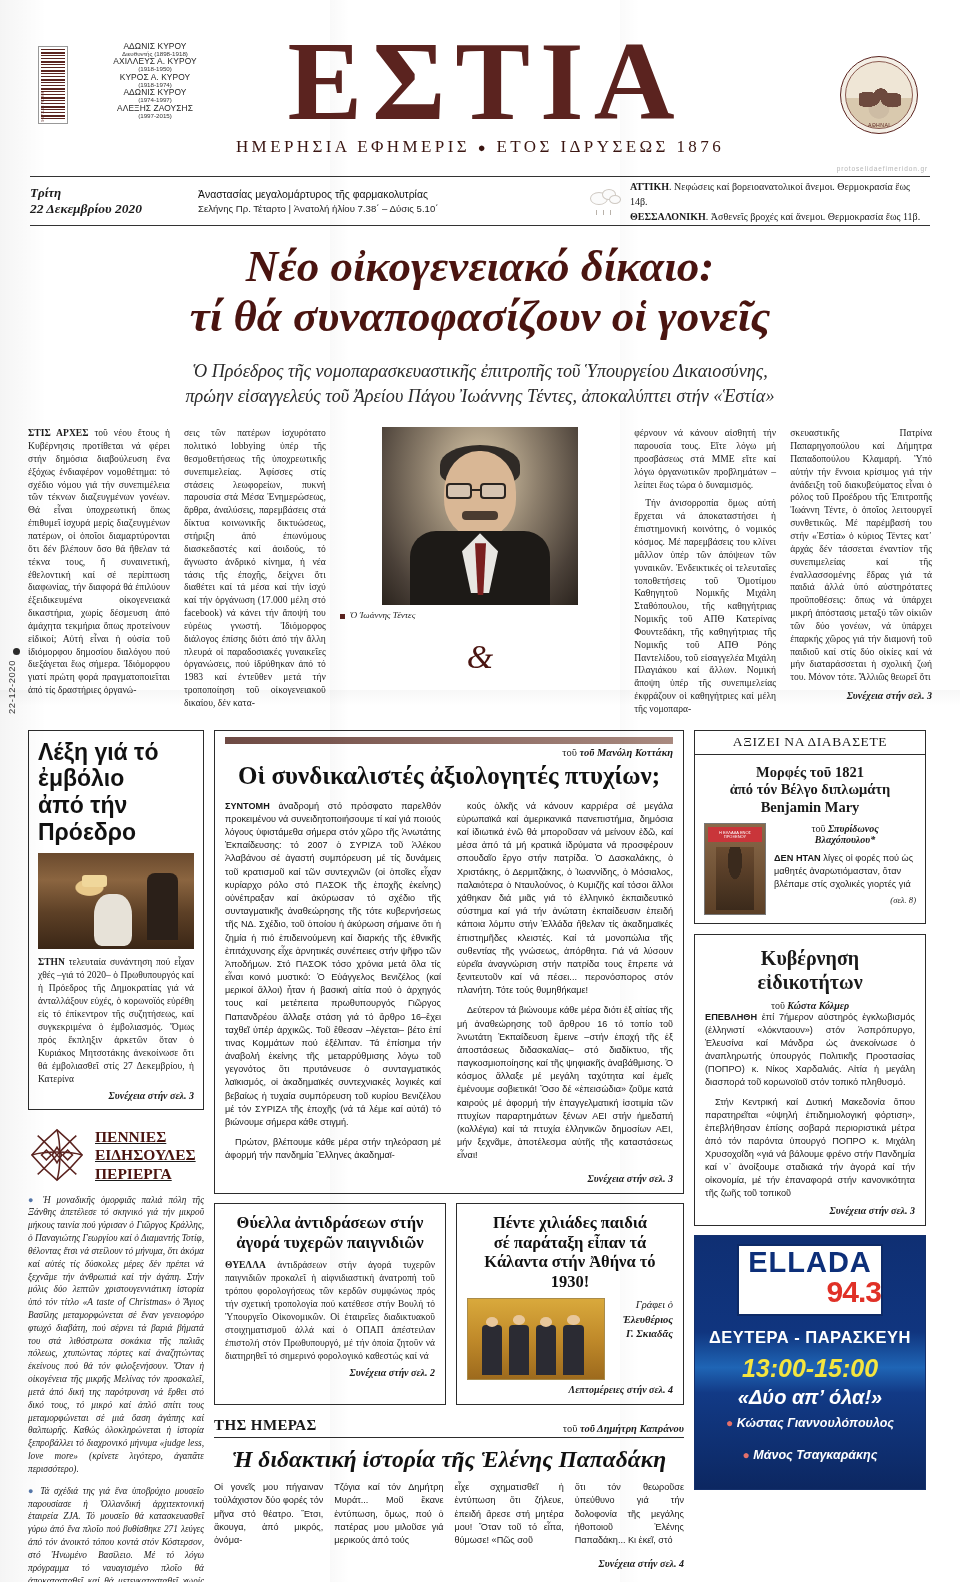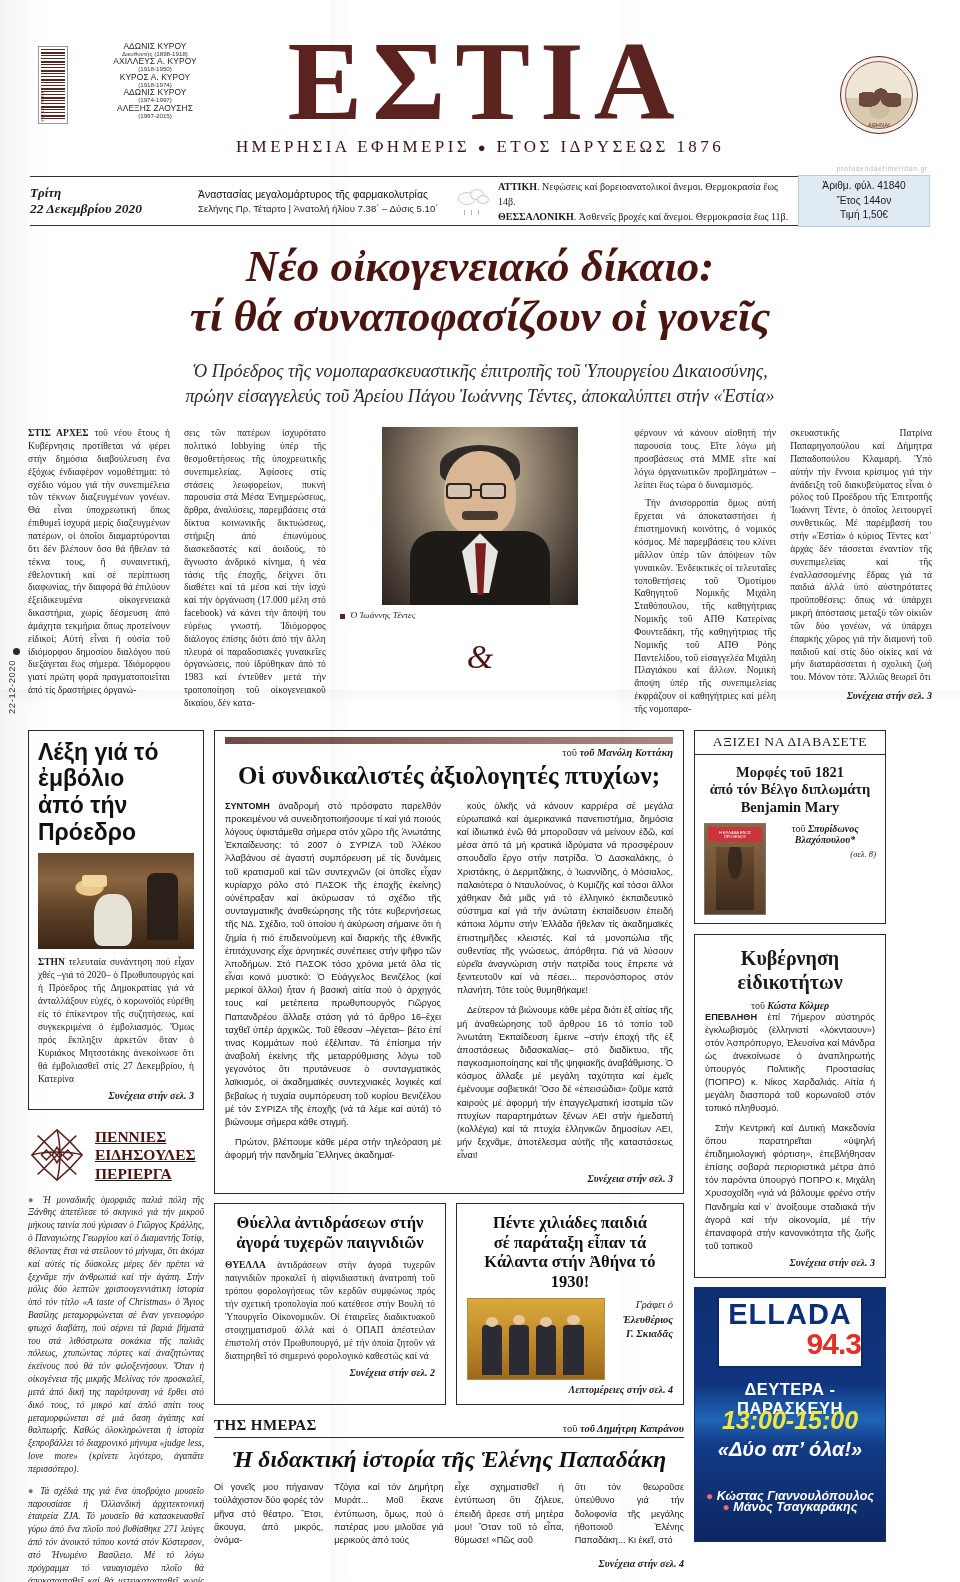--- a/index.html
+++ b/index.html
@@ -152,21 +152,21 @@
   .caption { margin-top:5px; font-family:"Liberation Serif",serif; font-style:italic; font-size:9px;
      text-align:left; padding-left:10px; position:relative;}
   .caption .sq { position:absolute; left:0; top:4px; width:5px; height:5px; background:#5b231f; }
   .amp { text-align:center; font-family:"Liberation Serif",serif; font-size:34px; color:#4a1410;
      margin-top:18px; font-style:italic;}
 
   
   .lower { margin:8px 28px 0; display:flex; gap:10px; align-items:flex-start; }
   .col-left { width:176px; }
   .col-mid { width:470px; }
-  .col-right { width:192px; }
+  .col-right { width:232px; }
 
   .boxed { border:1.2px solid #2c2c2c; padding:8px 9px; background:#fff; }
   .boxhead {
     font-family:Liberation Sans, sans-serif; font-weight:bold; font-size:23px; line-height:1.16;
     text-align:left; color:#111;
   }
   .thumb { width:100%; height:96px; margin:8px 0 7px; position:relative; overflow:hidden;}
   .thumb.t-vaccine {
     background:
       radial-gradient(ellipse at 33% 36%, #e9c98a 0 9%, transparent 10%),
@@ -259,21 +259,21 @@
   .radio .logo .fm { text-align:right; font-family:"Liberation Sans",sans-serif; font-weight:bold;
      font-size:30px; color:#e03127; letter-spacing:-1px; margin-top:-4px; }
   .radio .days { position:absolute; top:92px; left:0; right:0; text-align:center; color:#fff;
      font-family:"Liberation Sans",sans-serif; font-weight:bold; font-size:16.5px; letter-spacing:.5px;}
   .radio .time { position:absolute; top:118px; left:0; right:0; text-align:center; color:#f5e53f;
      font-family:"Liberation Sans",sans-serif; font-weight:bold; font-style:italic; font-size:25px;}
   .radio .show { position:absolute; top:150px; left:0; right:0; text-align:center; color:#fff;
      font-family:"Liberation Sans",sans-serif; font-weight:bold; font-style:italic; font-size:20px;}
   .radio .host { position:absolute; left:0; right:0; text-align:center; color:#fff;
      font-family:"Liberation Sans",sans-serif; font-weight:bold; font-style:italic; font-size:12.5px;}
-  .radio .host.h1 { top:201px;text-align:center; } .radio .host.h2 { top:212px; }
+  .radio .host.h1 { top:180px;text-align:center; } .radio .host.h2 { top:212px; }
   .radio .host .dot { color:#e4706a; font-size:12px; }
 
   .sidedate {
     position:absolute; left:6px; top:660px; writing-mode: vertical-rl; transform: rotate(180deg);
     font-family:"Liberation Sans",sans-serif; font-size:9.4px; color:#333; letter-spacing:.6px;
   }
   .sidedot { position:absolute; left:13px; top:648px; width:7px; height:7px; border-radius:50%; background:#2a2a2a;}
 </style>
 </head>
 <body>
@@ -343,25 +343,20 @@
         <div class="drop" style="left:15px;"></div>
         <div class="drop" style="left:22px;"></div>
       </div>
       <div class="ib-weather">
         <div class="w">
           <span class="wb">ΑΤΤΙΚΗ</span><span>. Νεφώσεις καί βορειοανατολικοί ἄνεμοι. Θερμοκρασία ἕως 14β.</span>
         </div>
         <div class="w">
           <span class="wb">ΘΕΣΣΑΛΟΝΙΚΗ</span><span>. Ἀσθενεῖς βροχές καί ἄνεμοι. Θερμοκρασία ἕως 11β.</span>
         </div>
-      </div>
-      <div class="ib-issue">
-        <div>Ἀριθμ. φύλ. 41840</div>
-        <div>Ἔτος 144ον</div>
-        <div>Τιμή 1,50€</div>
       </div>
     </div>
   </div>
 
   <div class="headline">
     <div class="hl">Νέο οἰκογενειακό δίκαιο:</div>
     <div class="hl">τί θά συναποφασίζουν οἱ γονεῖς</div>
   </div>
   <div class="subhead">
     <div>Ὁ Πρόεδρος τῆς νομοπαρασκευαστικῆς ἐπιτροπῆς τοῦ Ὑπουργείου Δικαιοσύνης,</div>
@@ -546,20 +541,23 @@
             <div class="bookcover">
               <div class="bc-top">Η ΕΛΛΑΔΑ ΕΝΟΣ ΠΡΟΞΕΝΟΥ</div>
               <div class="bc-fig"></div>
             </div>
             <div style="flex:1;">
               <div class="rbyline">
                 <span>τοῦ</span>
                 <i>Σπυρίδωνος</i>
                 <div><i>Βλαχόπουλου*</i></div>
               </div>
+              <div class="sanssmall" style="margin-top:7px;">
+                <b>ΔΕΝ ΗΤΑΝ</b><span> λίγες οἱ φορές πού ὡς μαθητές ἀναρωτιόμασταν, ὅταν βλέπαμε στίς σχολικές γιορτές γιά</span>
+              </div>
               <div class="selref">(σελ. 8)</div>
             </div>
           </div>
         </div>
       </div>
 
       <div class="boxed" style="margin-top:10px; padding:9px 10px;">
         <div class="rhead" style="font-size:20px; margin:2px 0 5px;">
           <div>Κυβέρνηση</div>
           <div>εἰδικοτήτων</div>

